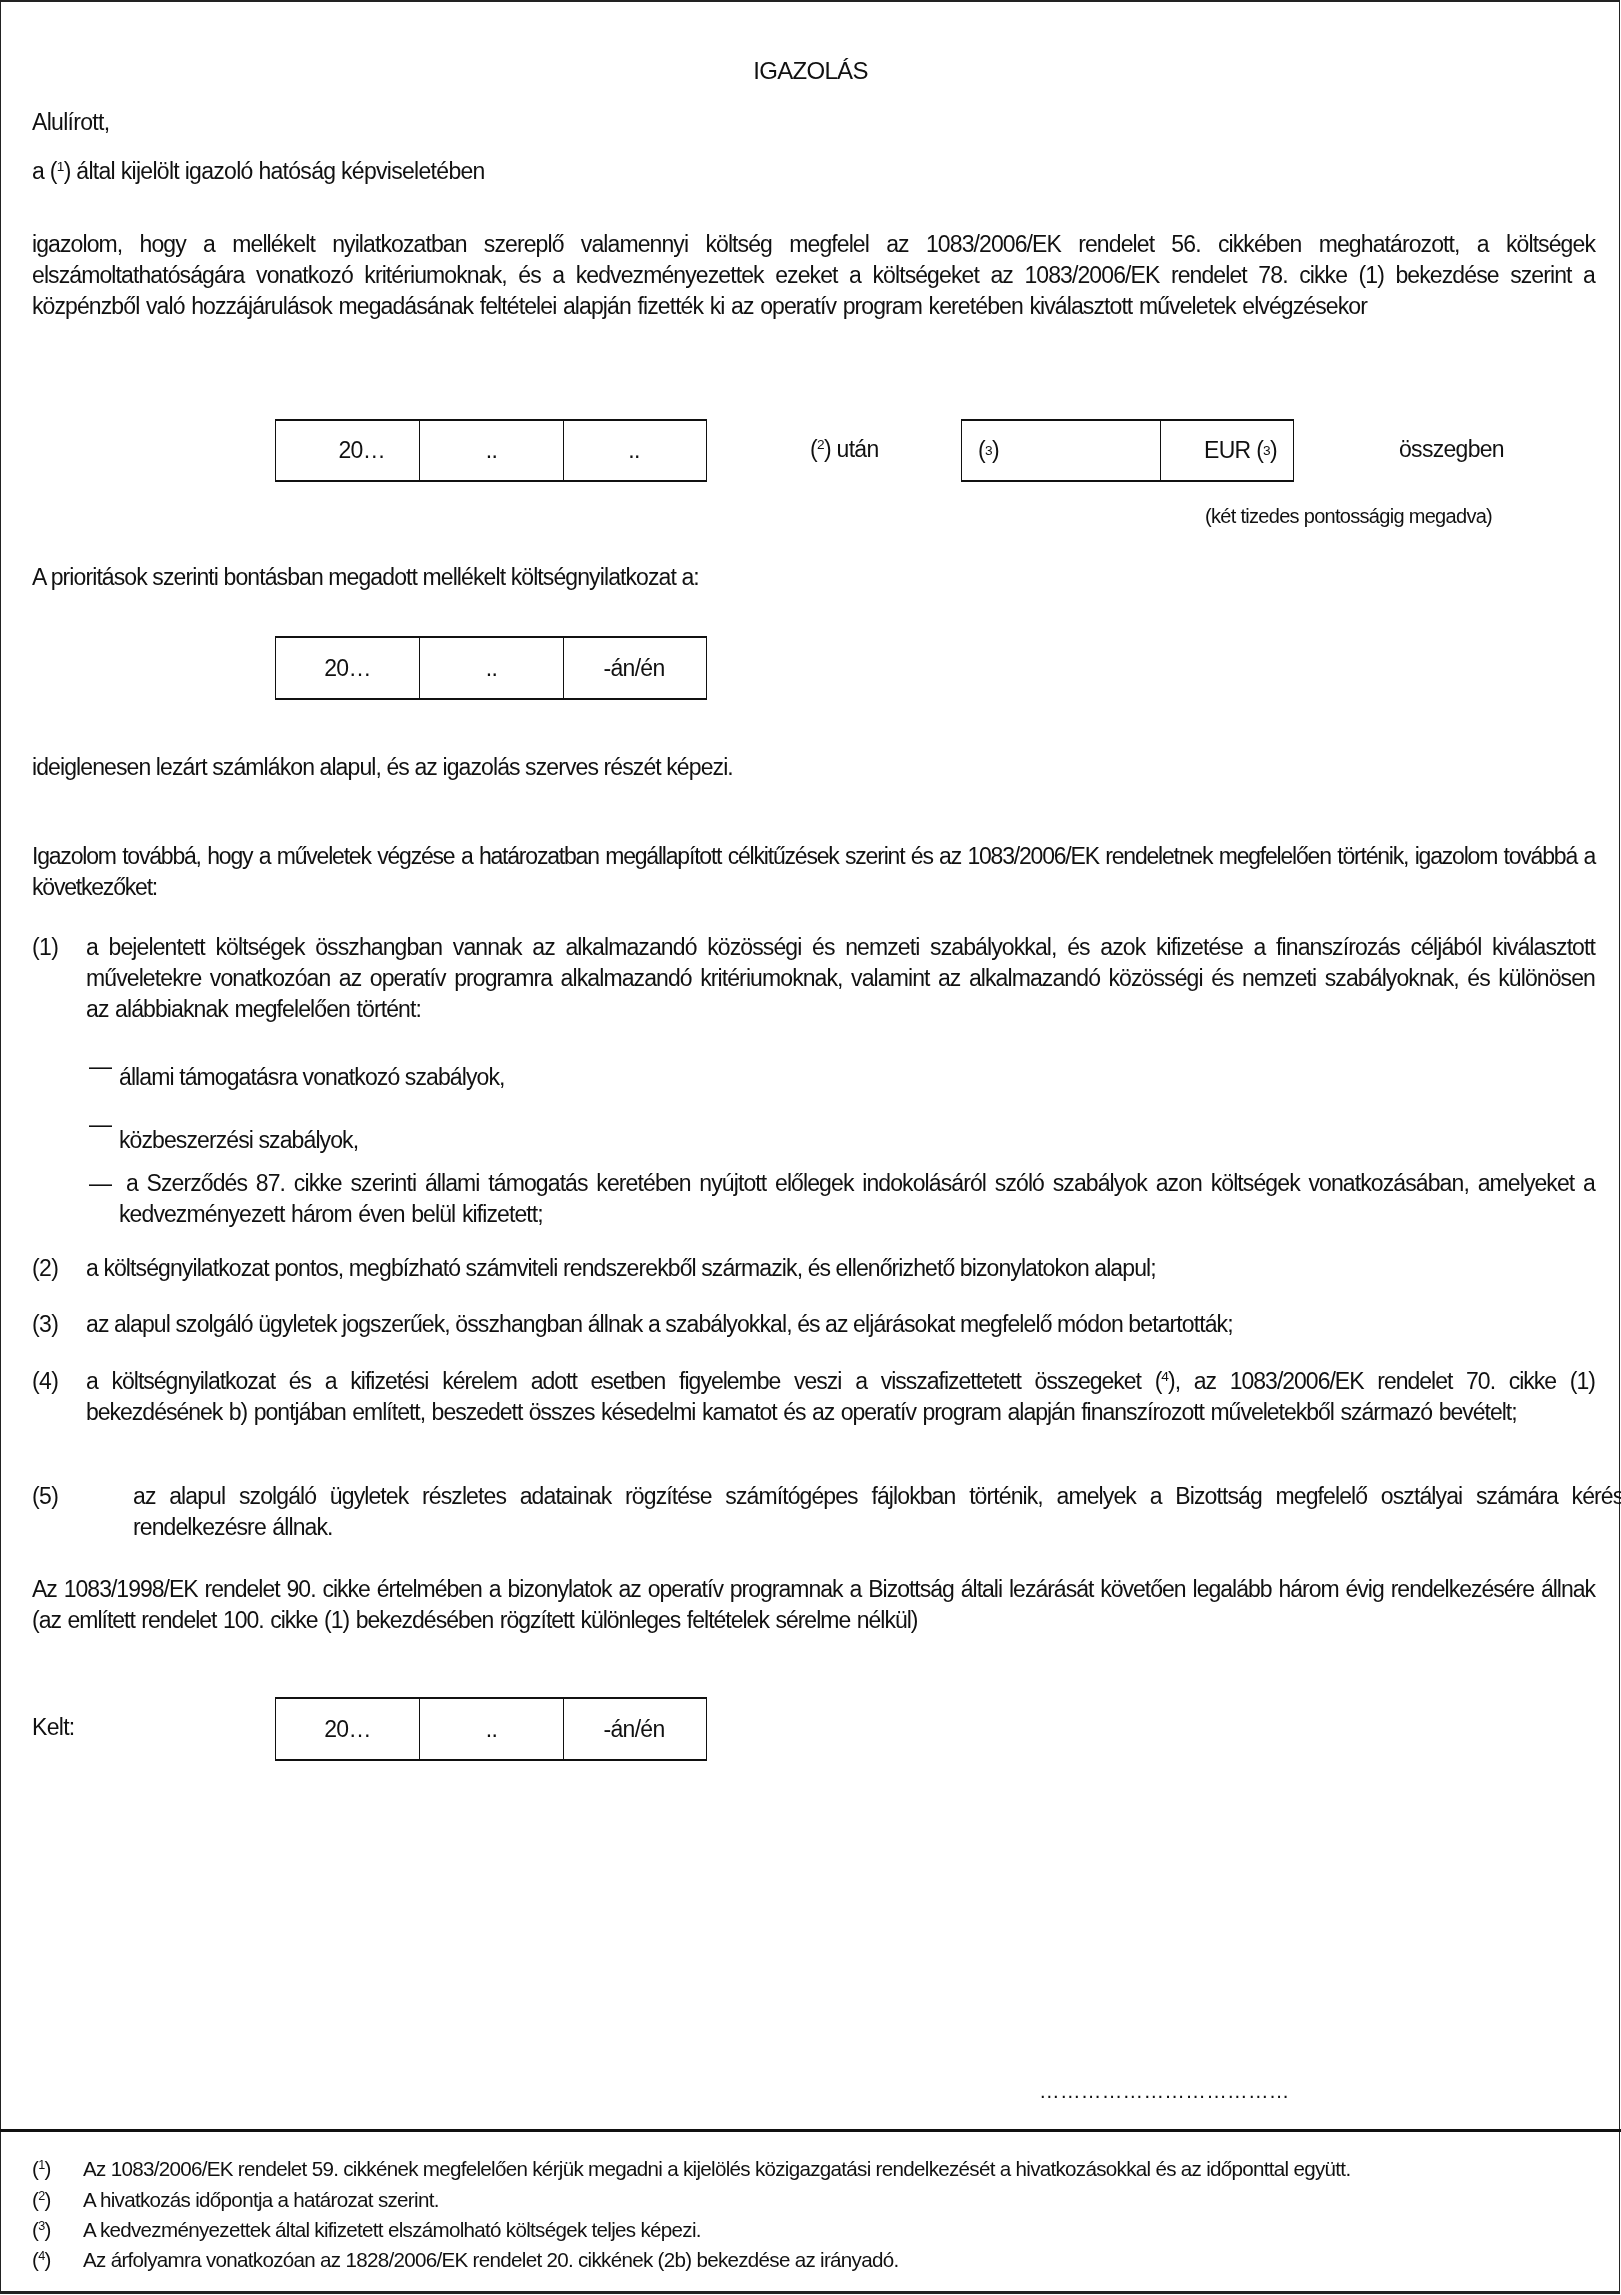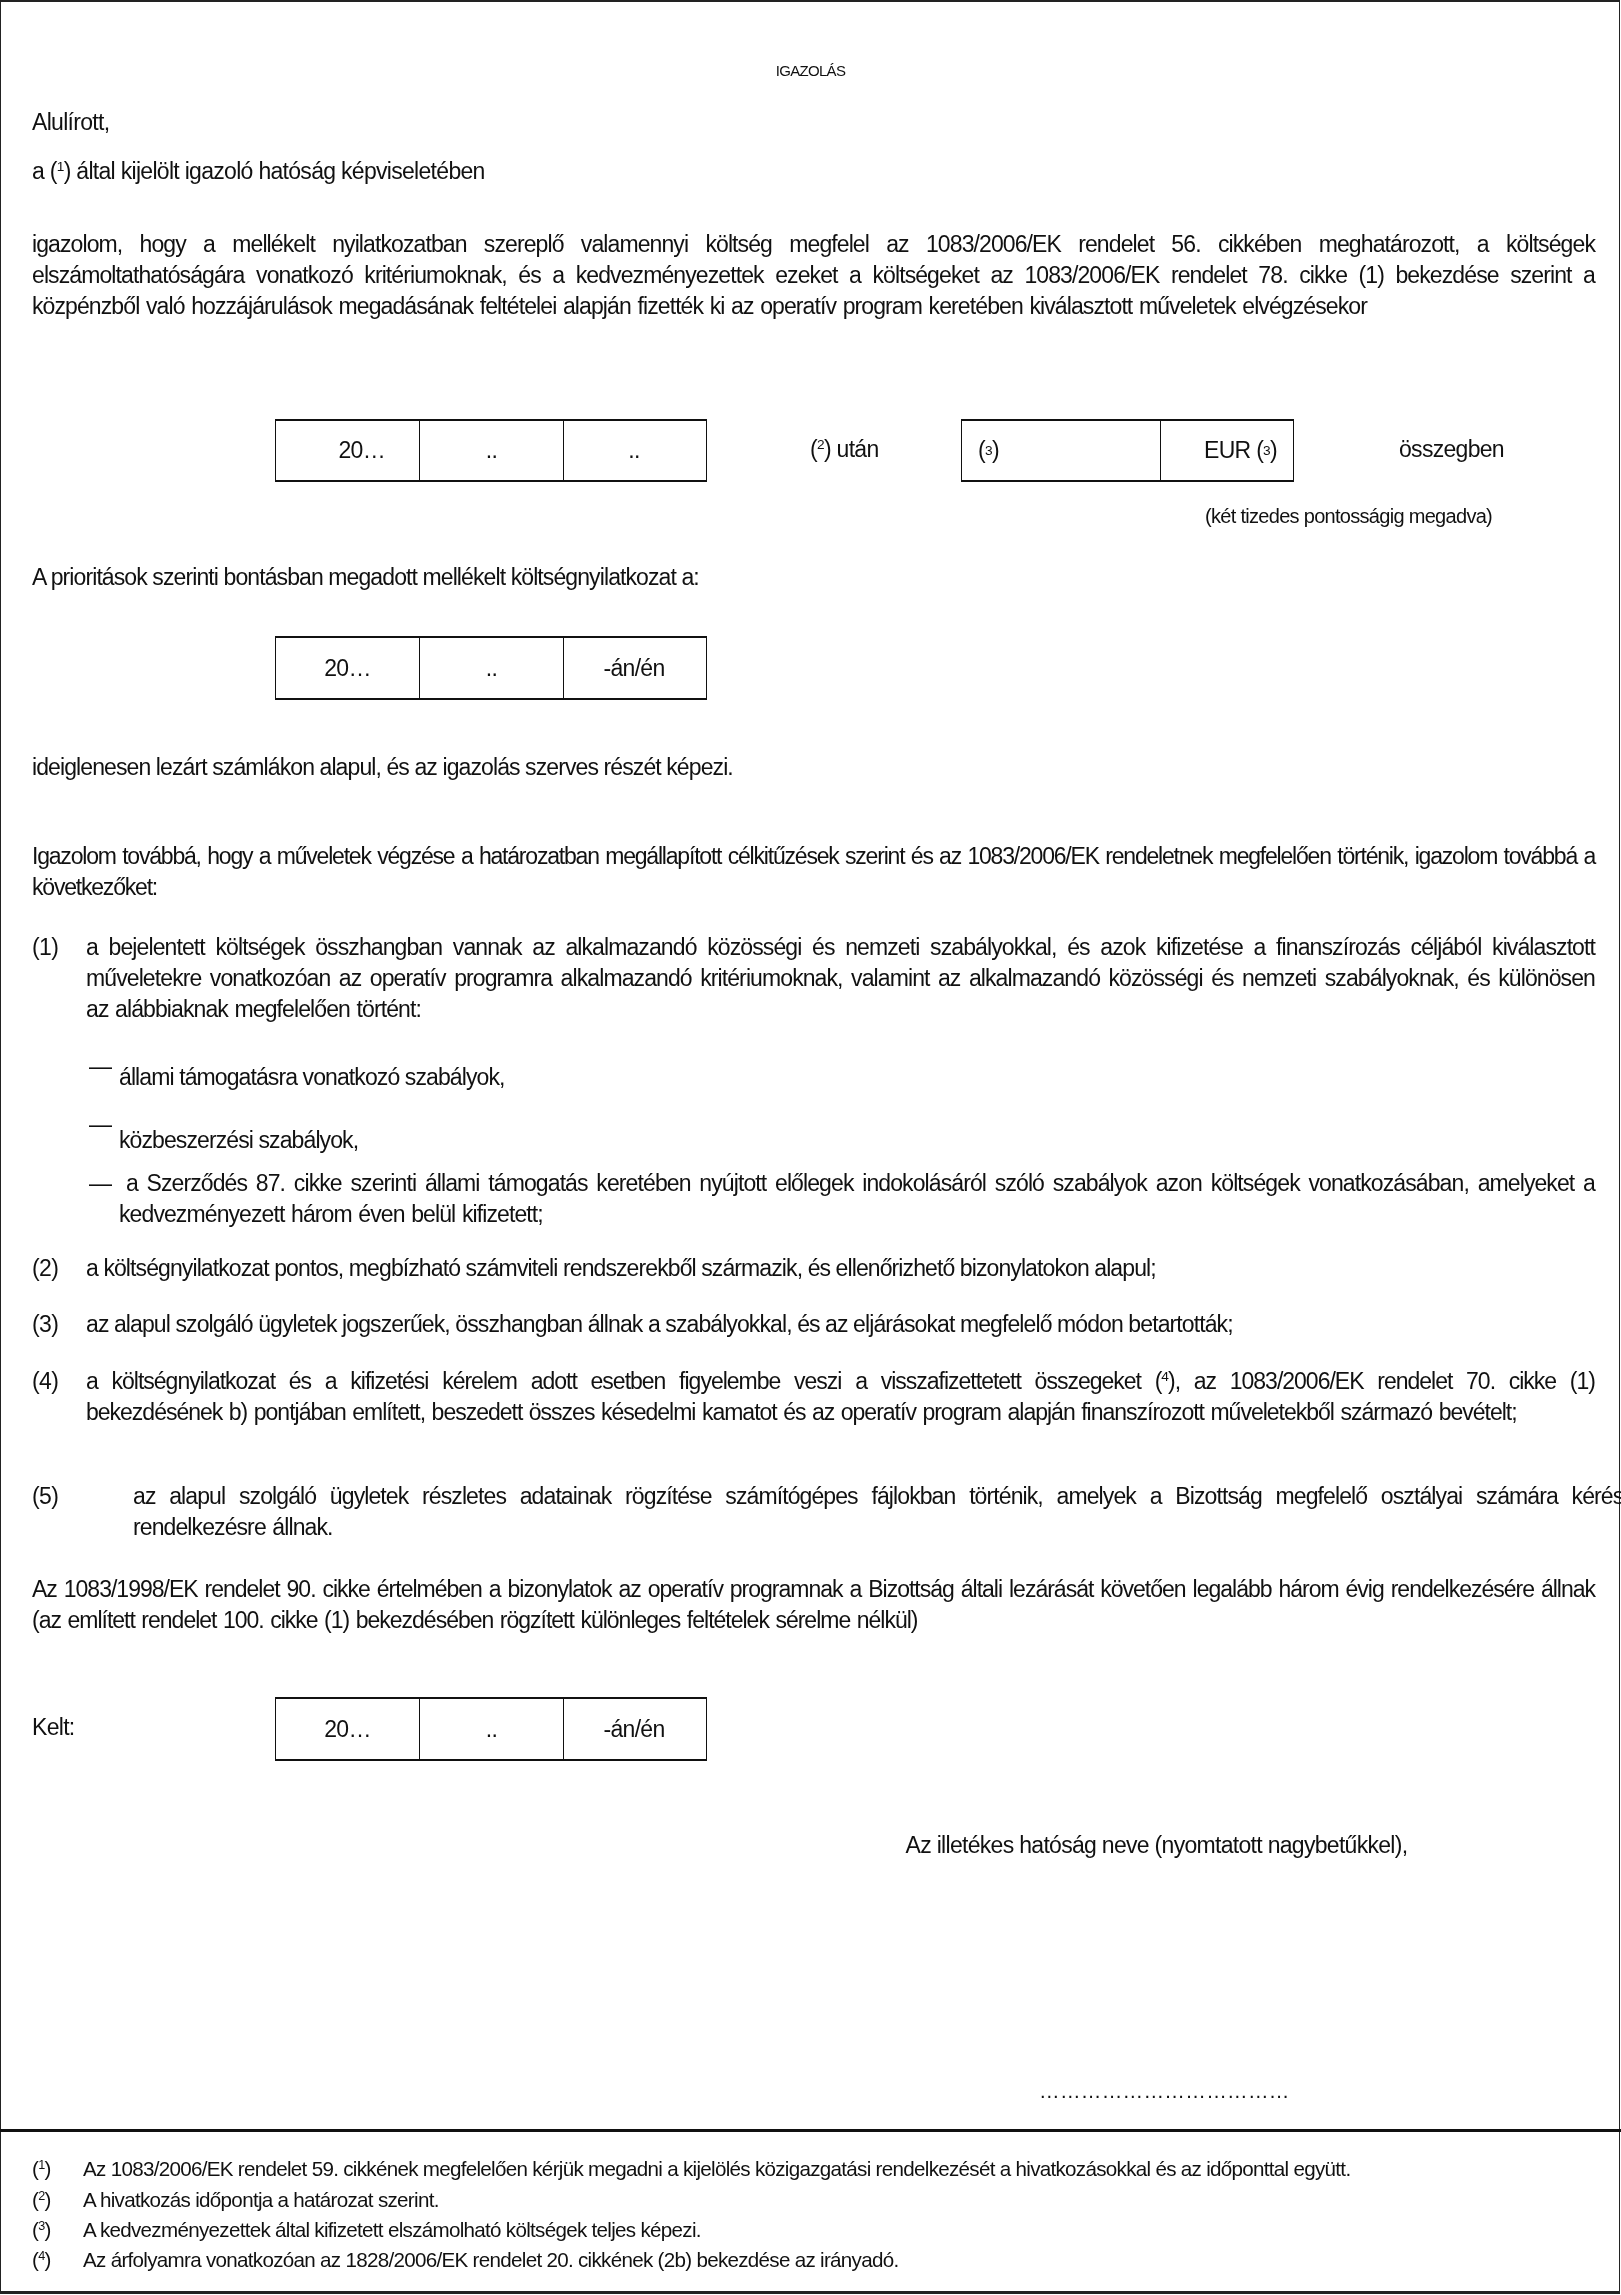--- a/index.html
+++ b/index.html
@@ -6,21 +6,21 @@
     body { width: 1621px; height: 2295px; position: relative; overflow: hidden;
            font-family: "Liberation Sans", sans-serif; color: #111111; }
     .page { position: absolute; left: 0; top: 0; width: 1620px; height: 2294px;
             border: 1.1px solid #222; border-top-width: 2.3px; border-bottom-width: 3.4px; box-sizing: border-box; }
     .t { position: absolute; font-size: 23px; line-height: 31px; white-space: nowrap;
          transform-origin: left top; }
     .block { position: absolute; font-size: 23px; line-height: 31px; text-align: justify;
              text-align-last: left; letter-spacing: -0.9px; word-spacing: 1.1px; }
     sup { font-size: 13.7px; line-height: 0; vertical-align: 8px; }
     .title { position: absolute; left: 0; width: 1621px; top: 55px; text-align: center;
-             font-size: 15px; line-height: 31px; letter-spacing: -0.7px; }
+             font-size: 24px; line-height: 31px; letter-spacing: -0.7px; }
     .boxrow { position: absolute; display: flex; border-top: 2.9px solid #111; border-bottom: 2.9px solid #111;
               border-left: 1.7px solid #111; border-right: 1.7px solid #111; box-sizing: border-box; }
     .cell { box-sizing: border-box; border-right: 1.7px solid #111; display: flex; align-items: center;
             font-size: 23px; letter-spacing: -0.7px; }
     .cell:last-child { border-right: none; }
     .cell.center { justify-content: center; }
     .cell.right { justify-content: flex-end; padding-right: 40px; }
     .cell.left { justify-content: flex-start; padding-left: 17px; }
     .num { position: absolute; font-size: 23px; line-height: 31px; letter-spacing: -0.6px; }
     .fn { position: absolute; font-size: 20.6px; line-height: 30px; white-space: nowrap; letter-spacing: -0.7px; }
@@ -107,21 +107,20 @@
 <div class="block" style="left:32px; top:1574px; width:1563px; letter-spacing:-1px;">Az 1083/1998/EK rendelet 90. cikke értelmében a bizonylatok az operatív programnak a Bizottság általi lezárását követően legalább három évig rendelkezésére állnak (az említett rendelet 100. cikke (1) bekezdésében rögzített különleges feltételek sérelme nélkül)</div>
 
 <div class="t" style="left:32px; top:1712px; letter-spacing:-0.7px;">Kelt:</div>
 <div class="boxrow" style="left:275px; top:1697px; width:432px; height:64px;">
   <div class="cell center" style="width:144px;">20…</div>
   <div class="cell center" style="width:144px;">..</div>
   <div class="cell center" style="width:140px;">-án/én</div>
 </div>
 
 <div class="sig">
-  <div>Az illetékes hatóság neve (nyomtatott nagybetűkkel),</div>
 </div>
 
 <div class="dots">………………………………</div>
 
 <div class="sep"></div>
 
 <div class="fn" style="left:32px; top:2154px;">(<sup>1</sup>)</div>
 <div class="fn" style="left:83px; top:2154px;">Az 1083/2006/EK rendelet 59. cikkének megfelelően kérjük megadni a kijelölés közigazgatási rendelkezését a hivatkozásokkal és az időponttal együtt.</div>
 
 <div class="fn" style="left:32px; top:2185px;">(<sup>2</sup>)</div>

